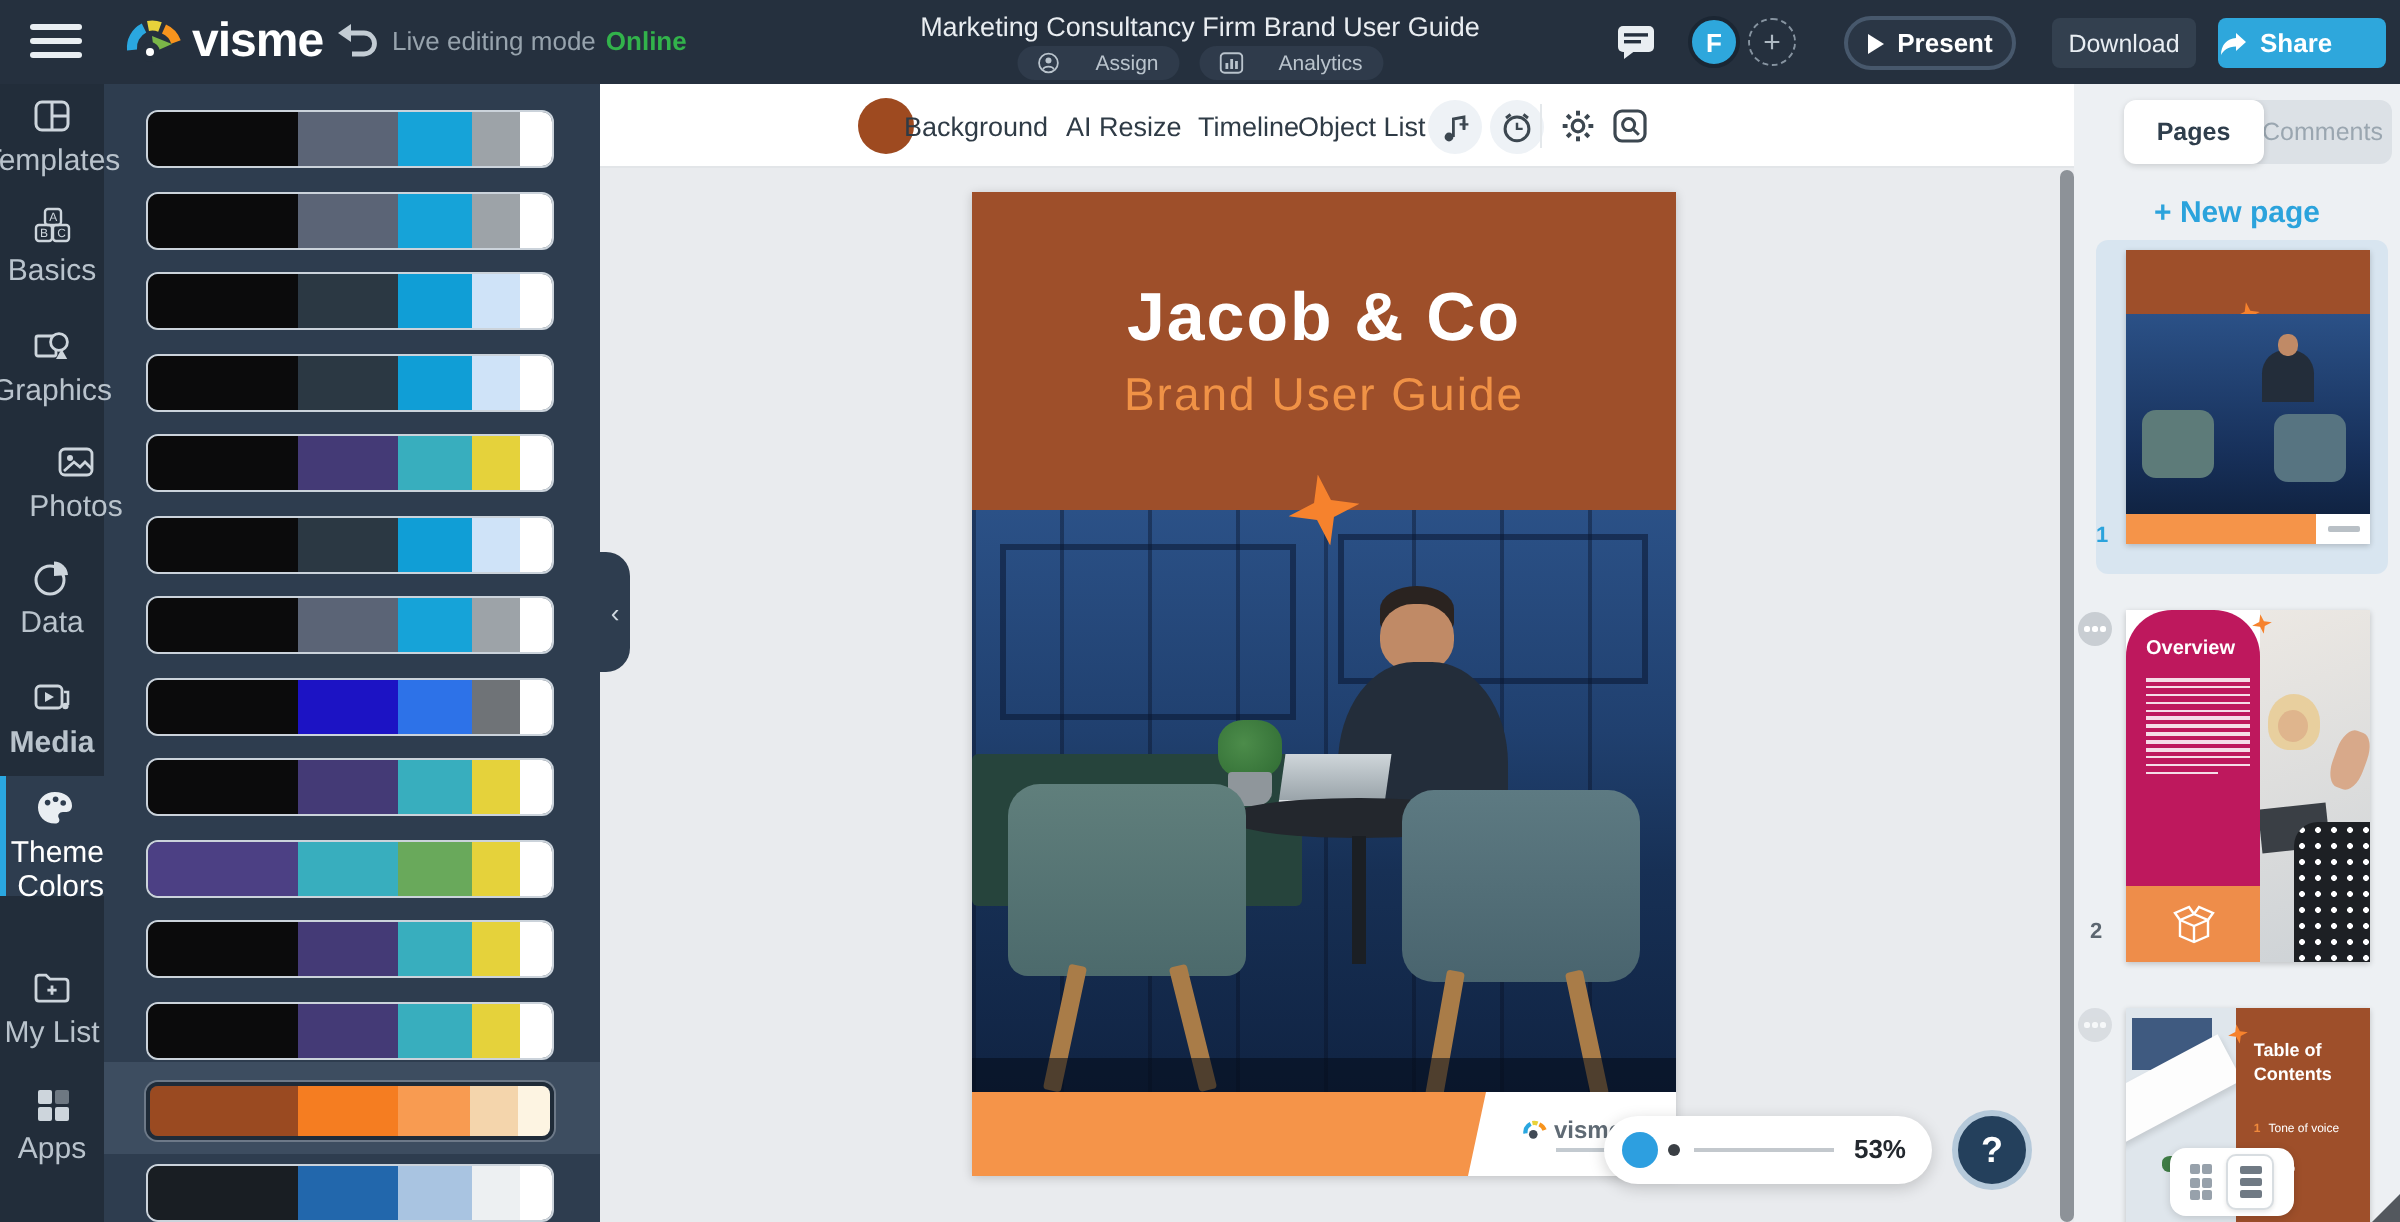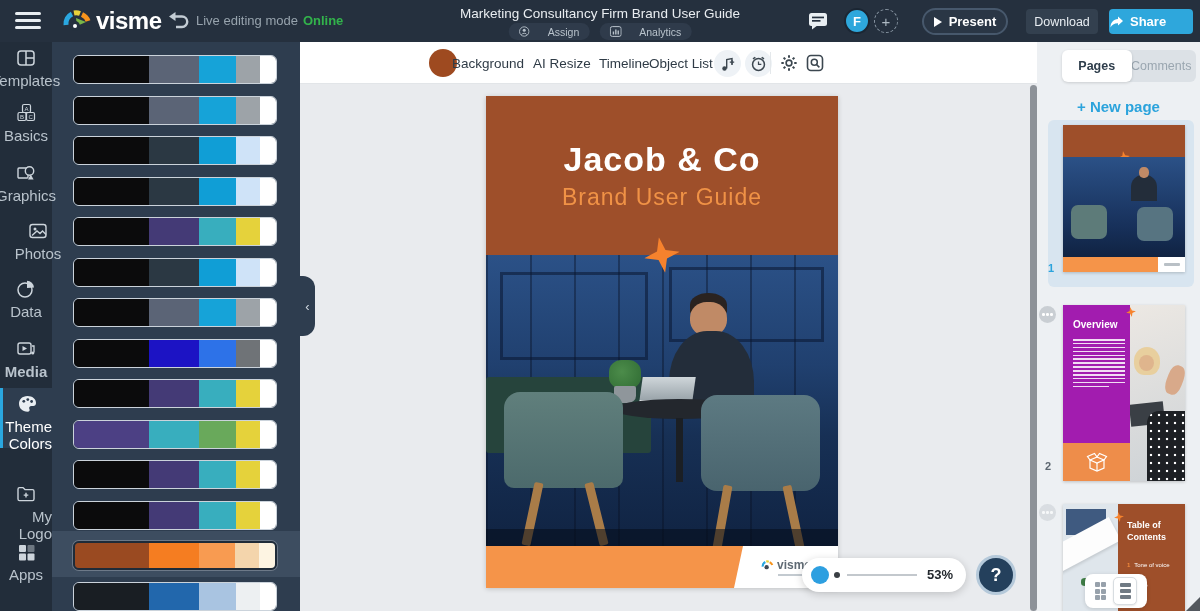--- a/index.html
+++ b/index.html
@@ -122,21 +122,21 @@
   .m1-corner { position:absolute; right:0; top:0; width:27px; height:15px; background:#fff; display:flex; align-items:center; justify-content:center; }
   .m1-logo { width:16px; height:3px; background:#b9c0c6; border-radius:1px; }
   .page-num { position:absolute; font-size:11px; font-weight:bold; }
   .pn1 { left:11px; top:220px; color:#2ba3dc; }
   .pn2 { left:8px; top:418px; color:#5c6670; }
   .comment-ind { position:absolute; width:17px; height:17px; border-radius:50%; background:#c9ced3; display:flex; align-items:center; justify-content:center; gap:1.5px; cursor:pointer; }
   .ci2 { left:2px; top:264px; }
   .ci3 { left:2px; top:462px; opacity:0.55; }
   .comment-ind i { width:2.5px; height:2.5px; border-radius:50%; background:#fff; }
   .thumb2 { top:263px; height:176px; }
-  .t2-left { position:absolute; left:0; top:0; width:55%; height:100%; background:#a21caf; }
+  .t2-left { position:absolute; left:0; top:0; width:55%; height:100%; background:#be185d;border-radius:23px; }
   .t2-title { position:absolute; left:10px; top:14px; font-size:10px; font-weight:bold; color:#fff; }
   .t2-lines { position:absolute; left:10px; top:34px; width:52px; }
   .t2-lines i { display:block; height:1.5px; background:rgba(255,255,255,0.85); margin-bottom:2.4px; }
   .t2-orange { position:absolute; left:0; bottom:0; width:55%; height:38px; background:#ee8d4a; display:flex; align-items:center; justify-content:center; }
   .t2-star { position:absolute; left:52%; top:2px; transform:rotate(-10deg); z-index:3; }
   .t2-photo { position:absolute; right:0; top:0; width:45%; height:100%; background:linear-gradient(160deg,#ece8e3,#cdd2d6); overflow:hidden; }
   .t2-hair { position:absolute; left:4px; top:42px; width:26px; height:28px; background:#e8cf9e; border-radius:50% 50% 40% 40%; }
   .t2-face { position:absolute; left:9px; top:50px; width:15px; height:16px; background:#dfb58d; border-radius:50%; }
   .t2-laptop { position:absolute; left:0px; top:98px; width:34px; height:22px; background:#3a3f45; transform:rotate(-6deg); }
   .t2-polka { position:absolute; right:0; bottom:0; width:38px; height:70px; background:#1d2024; border-radius:12px 0 0 0;
@@ -314,21 +314,21 @@
       </span>
     <span class="lbl">Theme Colors</span>
   </div>
   <div class="nav-item ni-myfiles">
     <span>
         <svg width="20" height="20" viewBox="0 0 20 20" fill="none" stroke="#cdd5dc" stroke-width="1.4">
           <path d="M2 5.2 C2 4.3 2.6 3.6 3.5 3.6 H7 L9 5.6 H16.5 C17.4 5.6 18 6.3 18 7.2 V15 C18 15.9 17.4 16.6 16.5 16.6 H3.5 C2.6 16.6 2 15.9 2 15 Z"></path>
           <path d="M10 8.8 V13.4 M7.7 11.1 H12.3"></path>
         </svg>
       </span>
-    <span class="lbl">My Logo</span>
+    <span class="lbl">My List</span>
   </div>
   <div class="nav-item ni-apps">
     <span>
         <svg width="19" height="19" viewBox="0 0 19 19">
           <rect x="2" y="2" width="7" height="7" rx="1" fill="#cdd5dc"></rect>
           <rect x="10.5" y="2" width="7" height="7" rx="1" fill="rgba(205,213,220,0.45)"></rect>
           <rect x="2" y="10.5" width="7" height="7" rx="1" fill="#cdd5dc"></rect>
           <rect x="10.5" y="10.5" width="7" height="7" rx="1" fill="#cdd5dc"></rect>
         </svg>
       </span>

